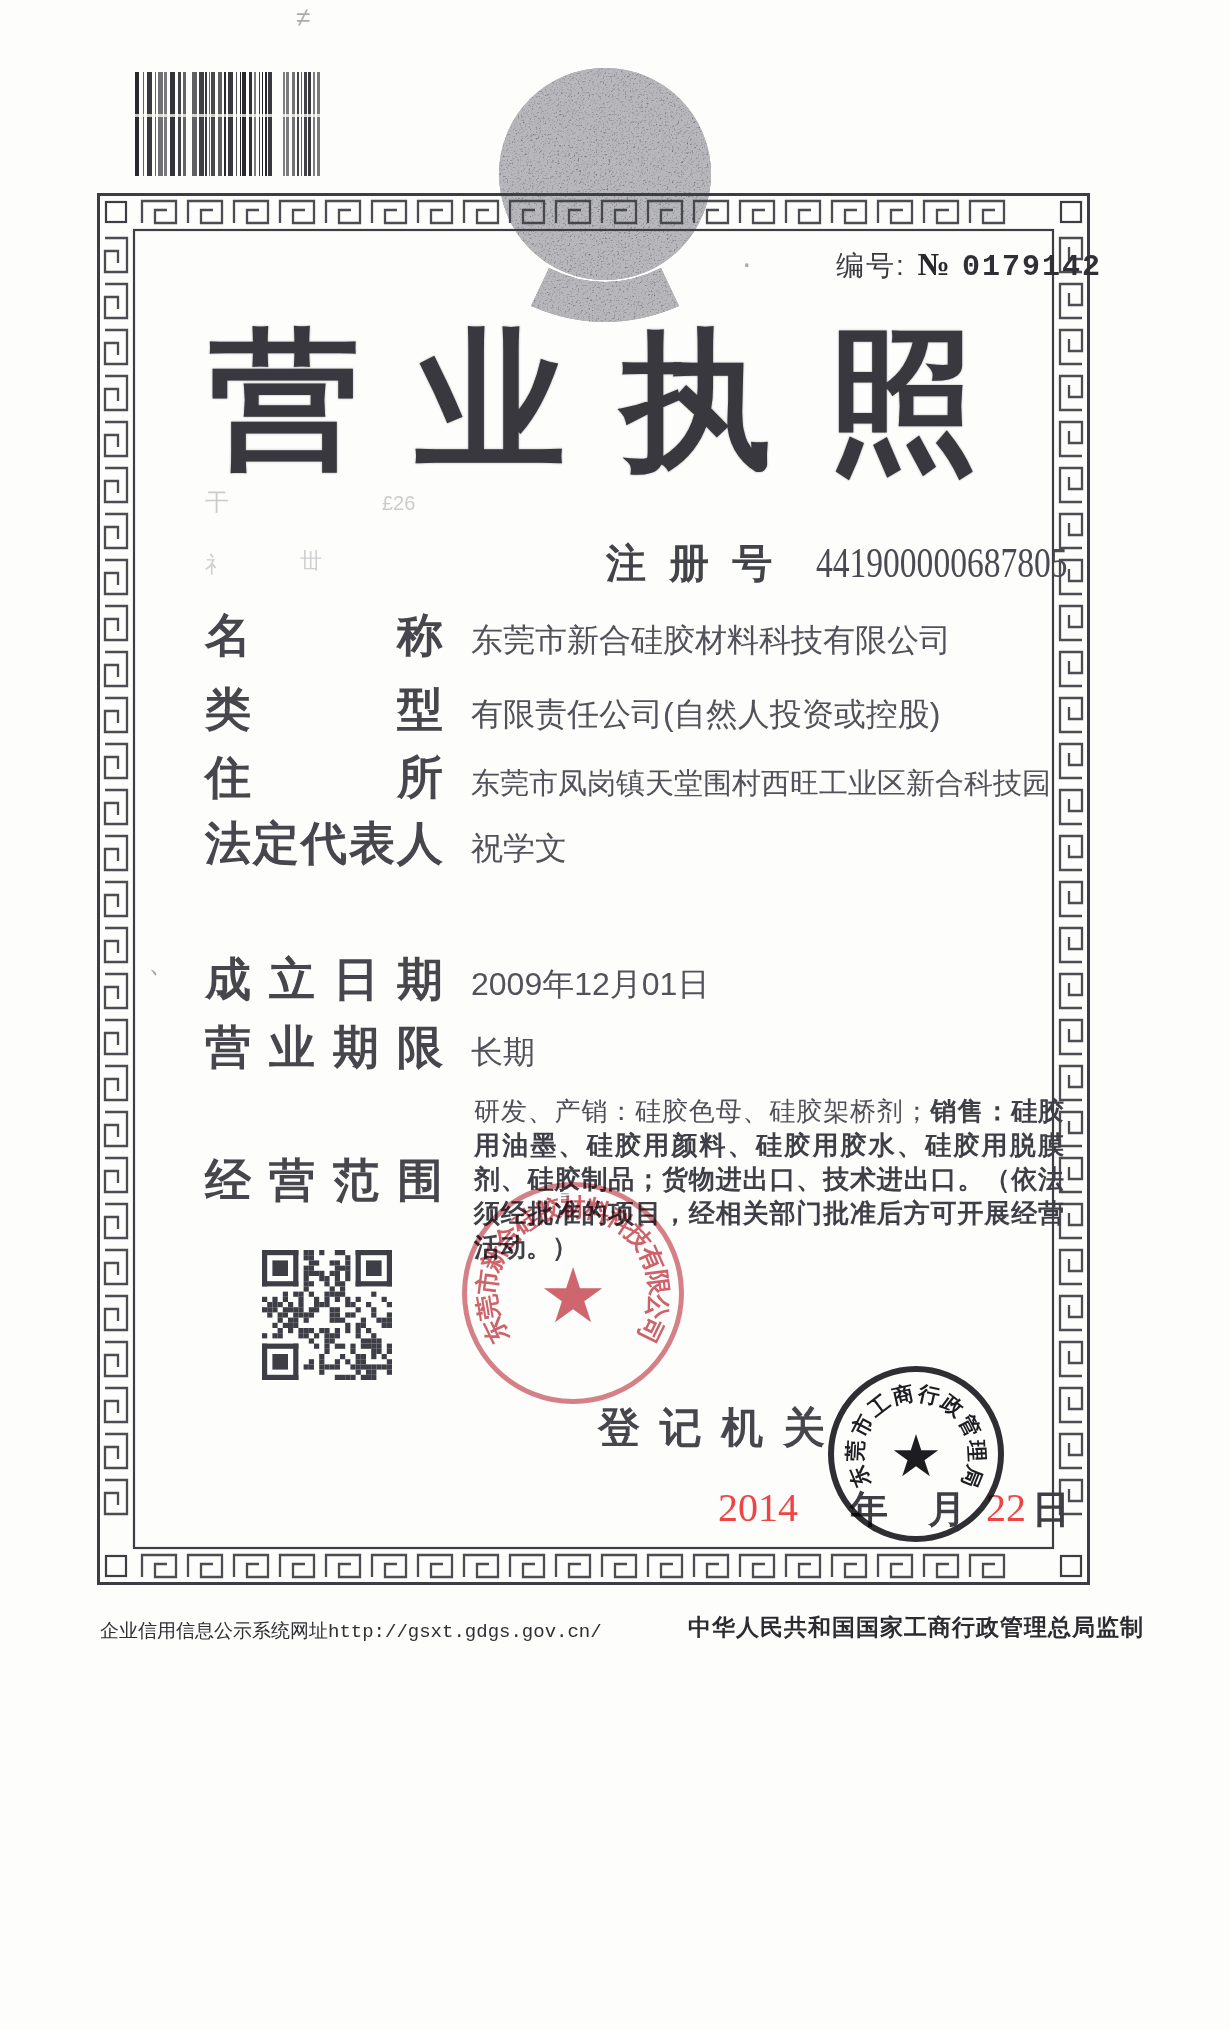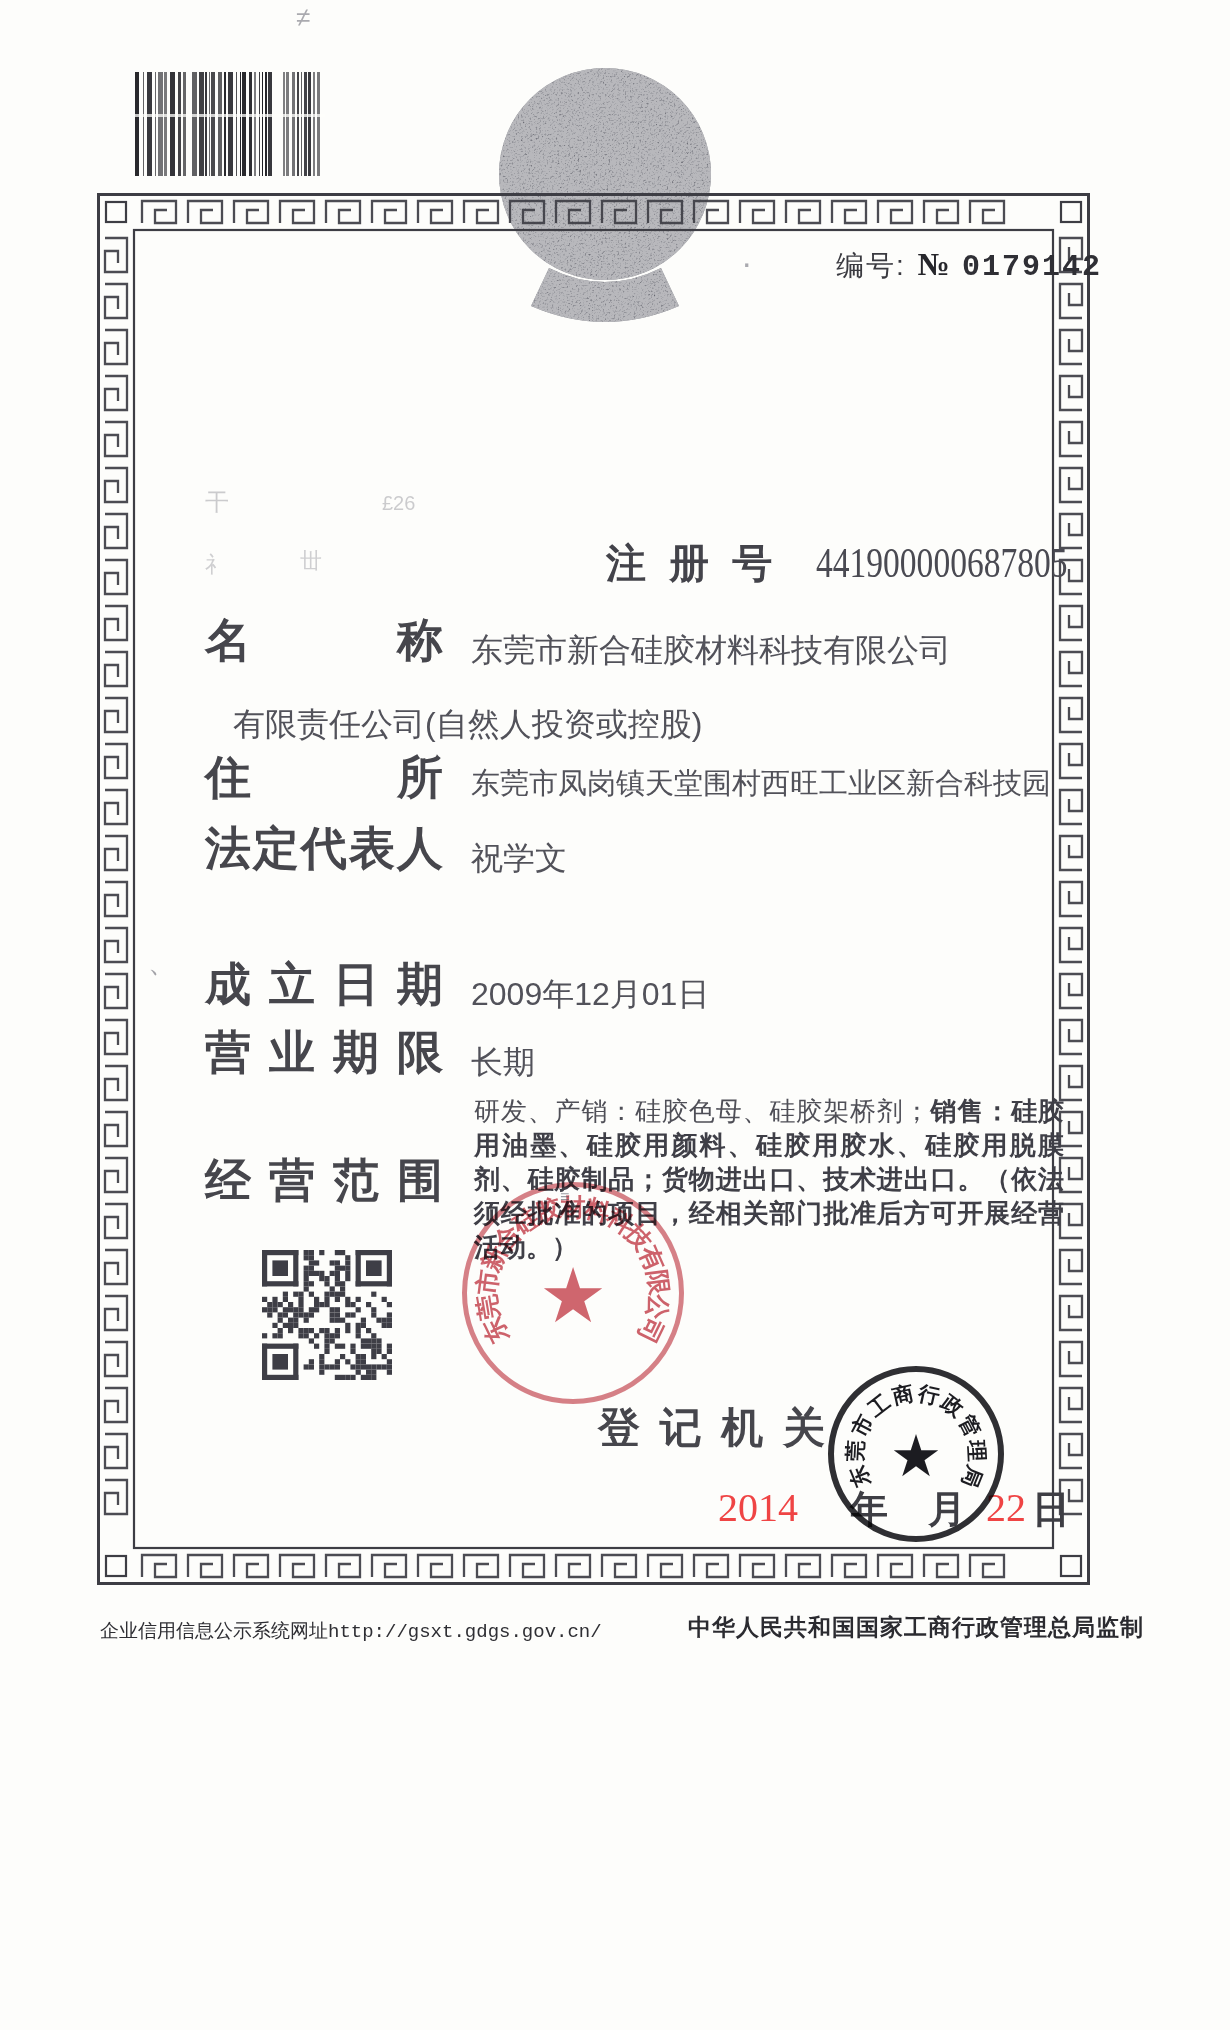--- a/index.html
+++ b/index.html
@@ -41,21 +41,21 @@
   #regno{position:absolute;left:606px;top:536px;display:flex;align-items:baseline;gap:38px;}
   #regno .lab{font-size:40px;font-weight:600;color:#43434a;letter-spacing:6px;}
   #regno .val{font-family:"Liberation Serif",serif;font-size:43px;color:#4a4a52;transform:scaleX(.78);transform-origin:left;white-space:nowrap;}
 
   
   .row{position:absolute;left:205px;display:flex;align-items:center;}
   .flabel{
     width:238px;font-size:46px;font-weight:600;color:#46464c;line-height:1;
     text-align:justify;text-align-last:justify;text-justify:inter-character;
   }
-  .fvalue{margin-left:28px;margin-top:20px;font-size:32px;color:#52525a;line-height:1.15;white-space:nowrap;}
+  .fvalue{margin-left:28px;margin-top:10px;font-size:32px;color:#52525a;line-height:1.15;white-space:nowrap;}
   .fvalue.tight{font-size:29px;margin-top:13px;}
   .fvalue.scope{white-space:normal;width:590px;font-size:26px;line-height:34px;margin-top:-2px;text-align:justify;color:#4f4f57;margin-left:31px;}
   .fvalue.scope .bold{font-weight:700;color:#3f3f47;}
 
   
   #qr{position:absolute;left:262px;top:1250px;}
 
   
   .seal{position:absolute;border-radius:50%;mix-blend-mode:multiply;}
   .seal .arc{position:absolute;inset:0;}
@@ -246,31 +246,33 @@
       <path d="M3,25 V3 H37 V25 H16 V12 H28" fill="none" stroke="#3d3d44" stroke-width="2.3" transform="translate(33,1284) rotate(90)" opacity="0.92"></path>
       <path d="M3,25 V3 H37 V25 H16 V12 H28" fill="none" stroke="#3d3d44" stroke-width="2.3" transform="translate(960,1324) rotate(-90)" opacity="0.92"></path>
     </svg>
 
   <div id="serial">
     <span class="lab">编号:</span>
     <span class="no-mark">№</span>
     <span class="num">0179142</span>
   </div>
 
+  <div id="title">营业执照</div>
 
   <div id="regno">
     <span class="lab">注 册 号</span>
     <span class="val">441900000687805</span>
   </div>
 
   <div class="row" style="top:612px">
     <div class="flabel">名称</div>
     <div class="fvalue">东莞市新合硅胶材料科技有限公司</div>
   </div>
   <div class="row" style="top:686px">
+    <div class="flabel">类型</div>
     <div class="fvalue">有限责任公司(自然人投资或控股)</div>
   </div>
   <div class="row" style="top:754px">
     <div class="flabel">住所</div>
     <div class="fvalue tight">东莞市凤岗镇天堂围村西旺工业区新合科技园</div>
   </div>
   <div class="row" style="top:820px">
     <div class="flabel">法定代表人</div>
     <div class="fvalue">祝学文</div>
   </div>

